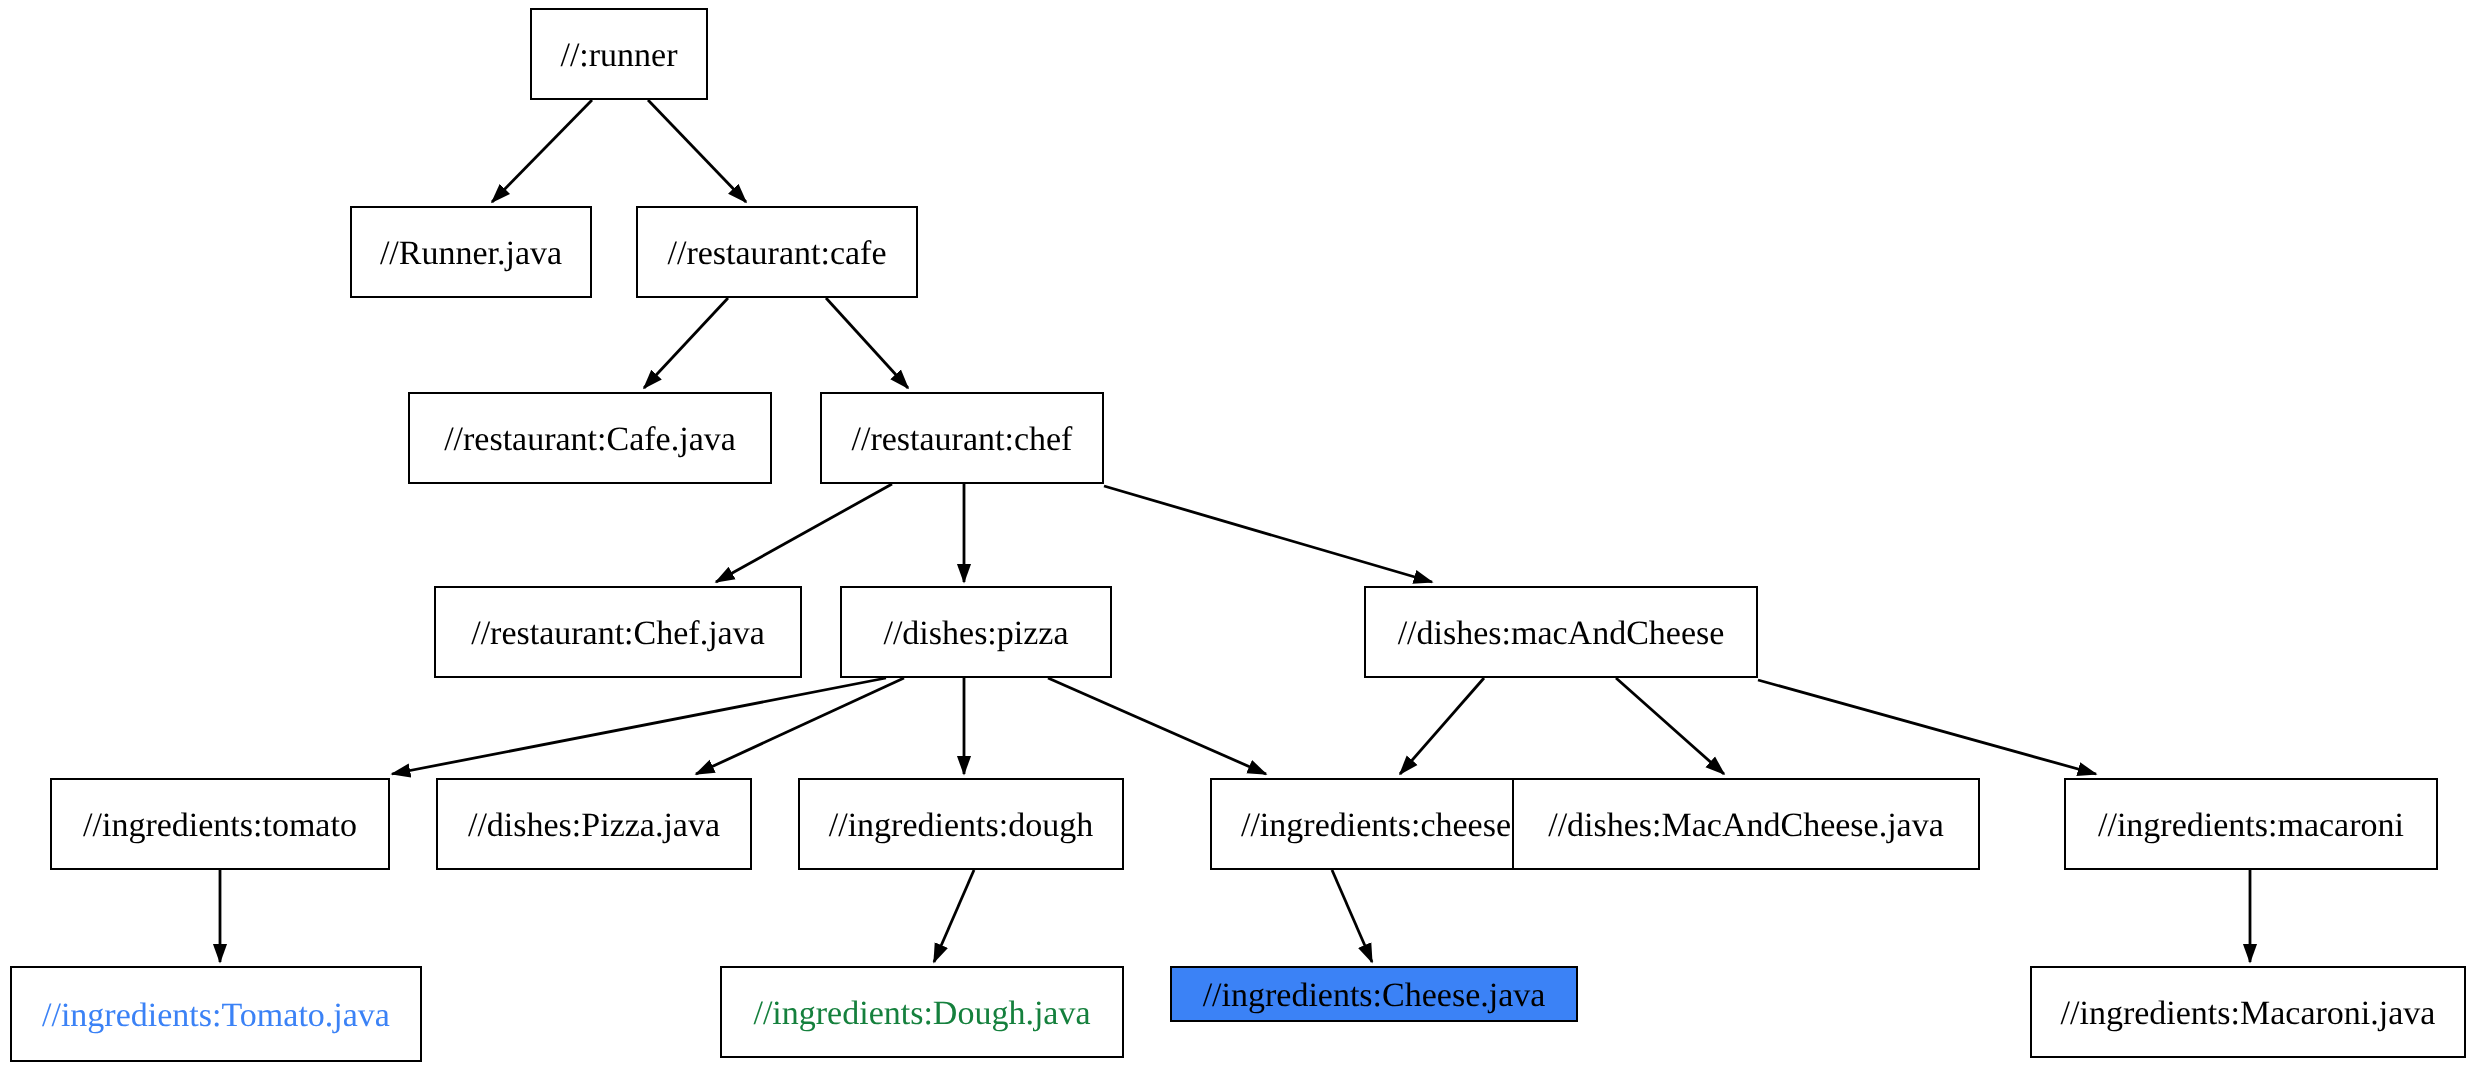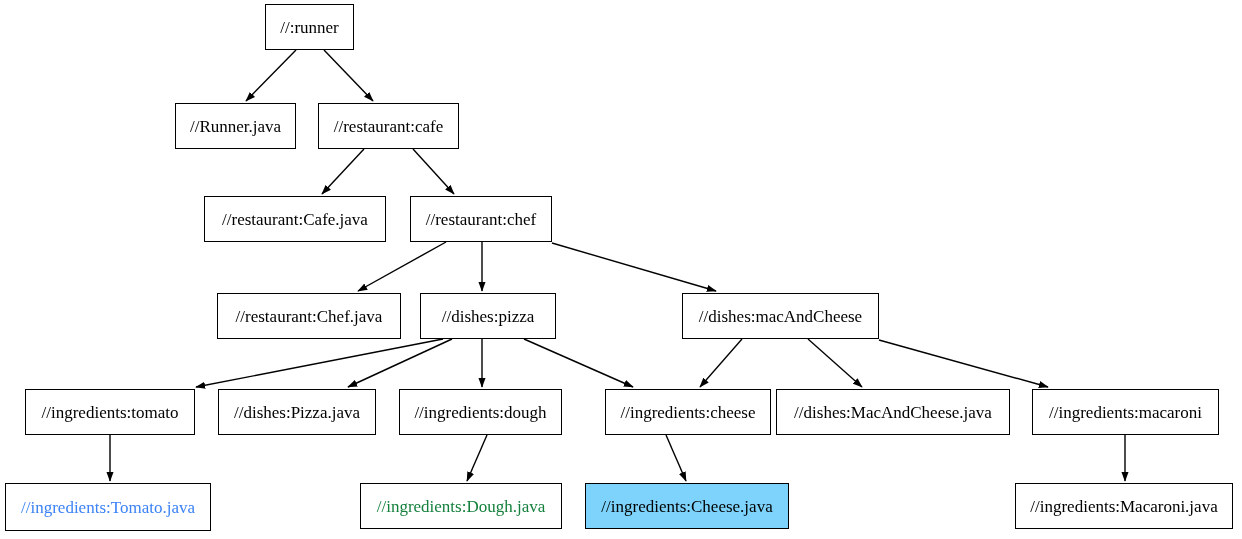--- a/index.html
+++ b/index.html
@@ -102,31 +102,31 @@
     </div>
     <div class="node" style="left: 218px; top: 389px; width: 158px; height: 46px; border-color: rgb(0, 0, 0); background: rgb(255, 255, 255); color: rgb(0, 0, 0);">
       <span class="node-label">//dishes:Pizza.java</span>
     </div>
     <div class="node" style="left: 399px; top: 389px; width: 163px; height: 46px; border-color: rgb(0, 0, 0); background: rgb(255, 255, 255); color: rgb(0, 0, 0);">
       <span class="node-label">//ingredients:dough</span>
     </div>
     <div class="node" style="left: 585px; top: 389px; width: 166px; height: 46px; border-color: rgb(0, 0, 0); background: rgb(255, 255, 255); color: rgb(0, 0, 0); margin-left: 20px;">
       <span class="node-label">//ingredients:cheese</span>
     </div>
-    <div class="node" style="left: 776px; top: 389px; width: 234px; height: 46px; border-color: rgb(0, 0, 0); background: rgb(255, 255, 255); color: rgb(0, 0, 0);">
+    <div class="node" style="left: 756px; top: 389px; width: 234px; height: 46px; border-color: rgb(0, 0, 0); background: rgb(255, 255, 255); color: rgb(0, 0, 0);">
       <span class="node-label">//dishes:MacAndCheese.java</span>
     </div>
     <div class="node" style="left: 1032px; top: 389px; width: 187px; height: 46px; border-color: rgb(0, 0, 0); background: rgb(255, 255, 255); color: rgb(0, 0, 0);">
       <span class="node-label">//ingredients:macaroni</span>
     </div>
     <div class="node" style="left: 5px; top: 483px; width: 206px; height: 48px; border-color: rgb(0, 0, 0); background: rgb(255, 255, 255); color: #3b82f6;">
       <span class="node-label">//ingredients:Tomato.java</span>
     </div>
     <div class="node" style="left: 360px; top: 483px; width: 202px; height: 46px; border-color: rgb(0, 0, 0); background: rgb(255, 255, 255); color: #15803d;">
       <span class="node-label">//ingredients:Dough.java</span>
     </div>
-    <div class="node" style="left: 585px; top: 483px; width: 204px; height: 46px; border-color: rgb(0, 0, 0); background: #7dd3fc; color: rgb(0, 0, 0);">
+    <div class="node" style="left: 585px; top: 483px; width: 204px; height: 28px; border-color: rgb(0, 0, 0); background: #3b82f6; color: rgb(0, 0, 0);">
       <span class="node-label">//ingredients:Cheese.java</span>
     </div>
     <div class="node" style="left: 1015px; top: 483px; width: 218px; height: 46px; border-color: rgb(0, 0, 0); background: rgb(255, 255, 255); color: rgb(0, 0, 0);">
       <span class="node-label">//ingredients:Macaroni.java</span>
     </div>
   </div>
 
 </body></html>

